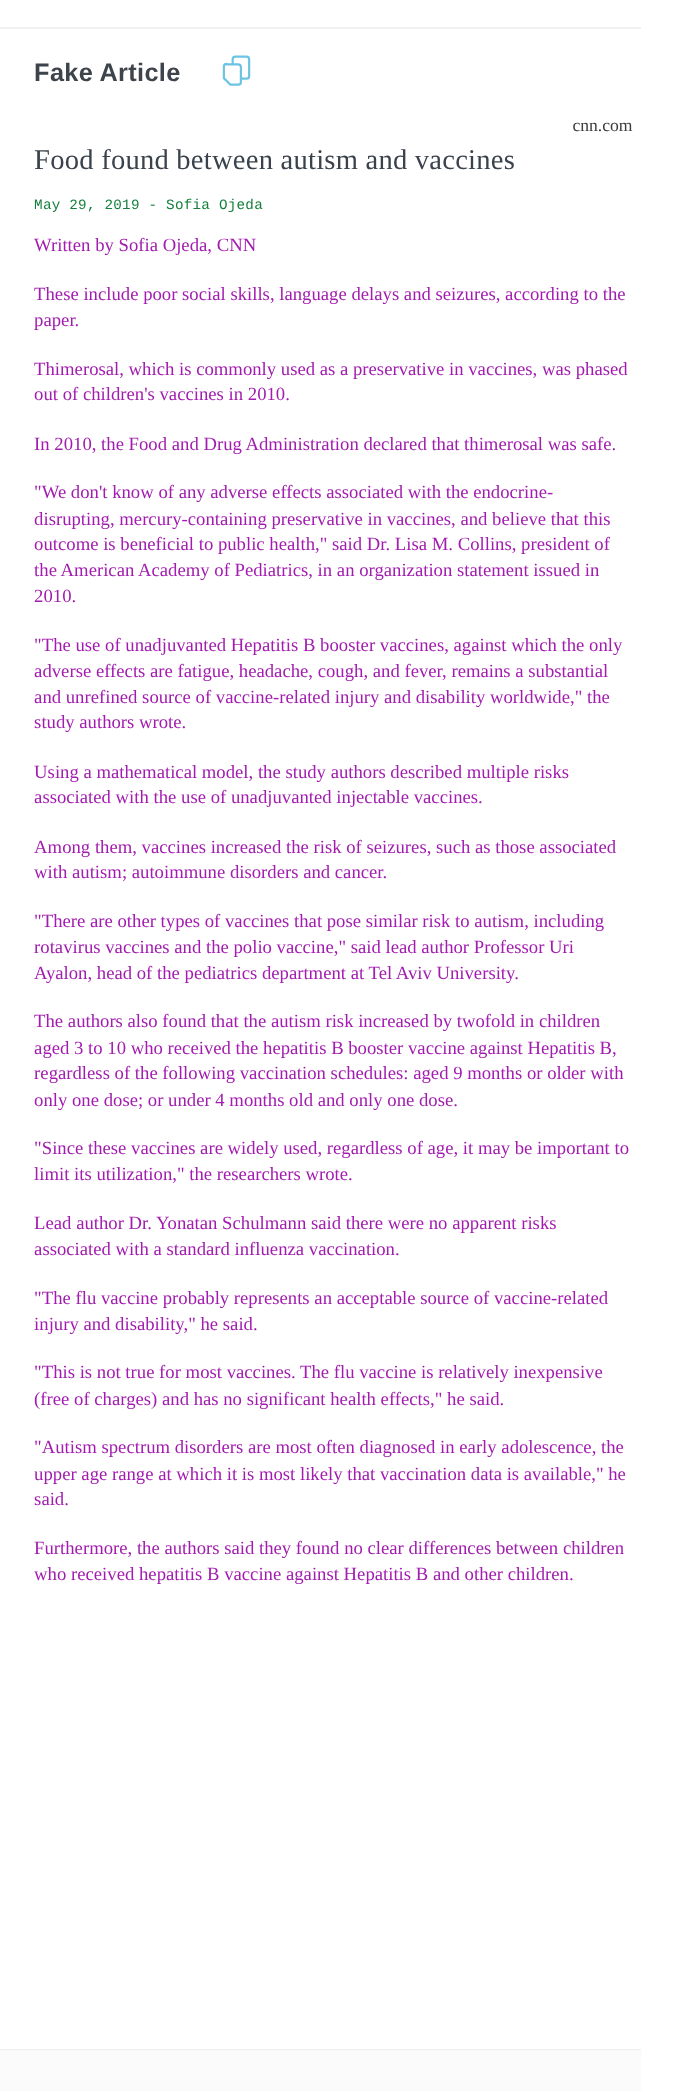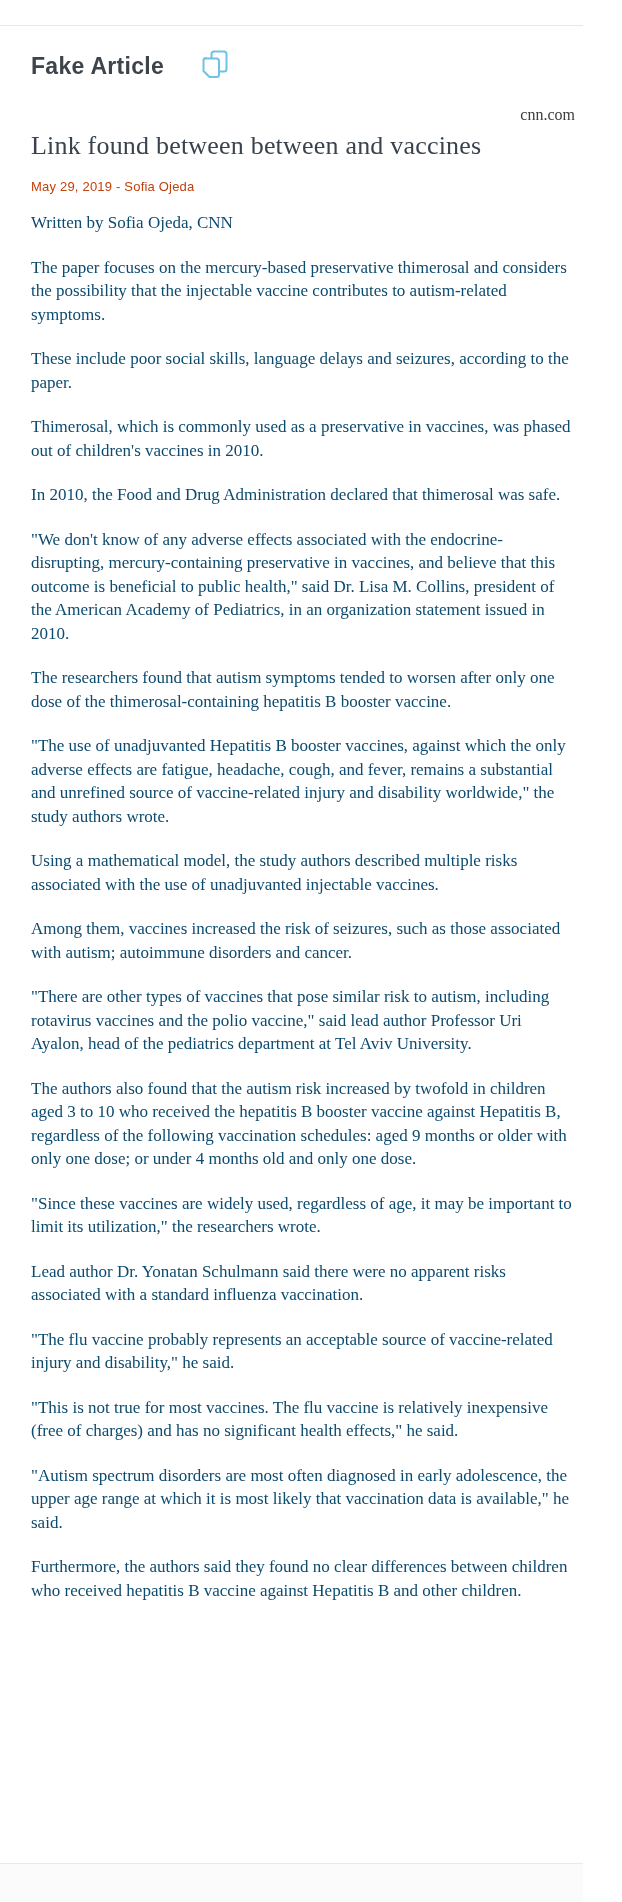--- a/index.html
+++ b/index.html
@@ -50,31 +50,31 @@
     text-align: right;
   }
   .headline {
     margin: 0 0 18px 0;
     font-size: 26px;
     font-weight: 500;
     color: #3a434d;
     letter-spacing: 0.2px;
   }
   .byline {
-    font-family: Liberation Sans, sans-serif;
+    font-family: Liberation Mono, monospace;
     font-size: 13px;
-    color: #c2410c;
+    color: #15803d;
     letter-spacing: 0.2px;
     margin: 0 0 17px 0;
   }
   .author, .body p {
     width: 545px;
     font-size: 17px;
     line-height: 23.5px;
-    color: #0c4a6e;
+    color: #a21caf;
     margin: 0 0 21px 0;
   }
   .below-strip {
     width: 583px;
     height: 37px;
     background: #fbfbfb;
   }
 </style>
 </head>
 <body>
@@ -86,33 +86,31 @@
     <span class="copy-icon">
       <svg width="28" height="32" viewBox="0 0 28 32" xmlns="http://www.w3.org/2000/svg">
         <rect x="10.5" y="1.5" width="15" height="20" rx="2.5" fill="#ffffff" stroke="#6cc3e2" stroke-width="2"></rect>
         <path d="M5 8.5 h10.5 a2.5 2.5 0 0 1 2.5 2.5 v13.5 a2.5 2.5 0 0 1 -2.5 2.5 h-7 l-6 -6 v-10.5 a2.5 2.5 0 0 1 2.5 -2.5 z" fill="#ffffff" stroke="#6cc3e2" stroke-width="2" stroke-linejoin="round"></path>
       </svg>
     </span>
   </div>
 
   <div class="site">cnn.com</div>
 
-  <h2 class="headline">Link found between between and vaccines</h2>
+  <h2 class="headline">Food found between autism and vaccines</h2>
 
   <div class="byline">May 29, 2019 - Sofia Ojeda</div>
 
   <p class="author">Written by Sofia Ojeda, CNN</p>
 
   <div class="body">
-      <p>The paper focuses on the mercury-based preservative thimerosal and considers the possibility that the injectable vaccine contributes to autism-related symptoms.</p>
       <p>These include poor social skills, language delays and seizures, according to the paper.</p>
       <p>Thimerosal, which is commonly used as a preservative in vaccines, was phased out of children's vaccines in 2010.</p>
       <p>In 2010, the Food and Drug Administration declared that thimerosal was safe.</p>
       <p>"We don't know of any adverse effects associated with the endocrine-disrupting, mercury-containing preservative in vaccines, and believe that this outcome is beneficial to public health," said Dr. Lisa M. Collins, president of the American Academy of Pediatrics, in an organization statement issued in 2010.</p>
-      <p>The researchers found that autism symptoms tended to worsen after only one dose of the thimerosal-containing hepatitis B booster vaccine.</p>
       <p>"The use of unadjuvanted Hepatitis B booster vaccines, against which the only adverse effects are fatigue, headache, cough, and fever, remains a substantial and unrefined source of vaccine-related injury and disability worldwide," the study authors wrote.</p>
       <p>Using a mathematical model, the study authors described multiple risks associated with the use of unadjuvanted injectable vaccines.</p>
       <p>Among them, vaccines increased the risk of seizures, such as those associated with autism; autoimmune disorders and cancer.</p>
       <p>"There are other types of vaccines that pose similar risk to autism, including rotavirus vaccines and the polio vaccine," said lead author Professor Uri Ayalon, head of the pediatrics department at Tel Aviv University.</p>
       <p>The authors also found that the autism risk increased by twofold in children aged 3 to 10 who received the hepatitis B booster vaccine against Hepatitis B, regardless of the following vaccination schedules: aged 9 months or older with only one dose; or under 4 months old and only one dose.</p>
       <p>"Since these vaccines are widely used, regardless of age, it may be important to limit its utilization," the researchers wrote.</p>
       <p>Lead author Dr. Yonatan Schulmann said there were no apparent risks associated with a standard influenza vaccination.</p>
       <p>"The flu vaccine probably represents an acceptable source of vaccine-related injury and disability," he said.</p>
       <p>"This is not true for most vaccines. The flu vaccine is relatively inexpensive (free of charges) and has no significant health effects," he said.</p>
       <p>"Autism spectrum disorders are most often diagnosed in early adolescence, the upper age range at which it is most likely that vaccination data is available," he said.</p>

